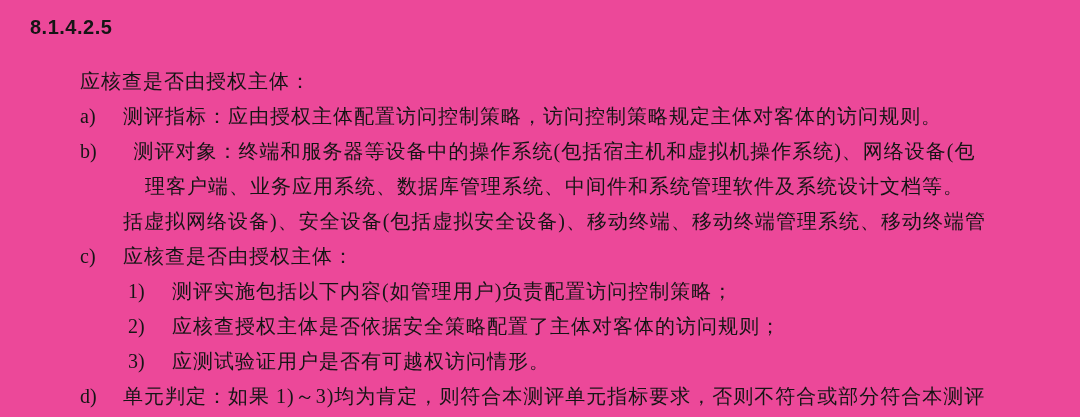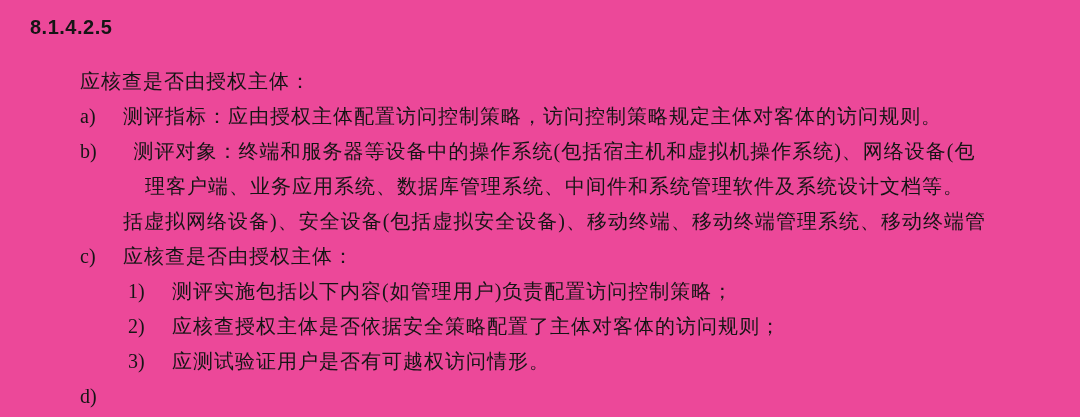--- a/index.html
+++ b/index.html
@@ -97,15 +97,18 @@
 
   <div class="item sub">
     <span class="lbl">3)</span>
     <div class="txt">
       <div class="ln">应测试验证用户是否有可越权访问情形。</div>
     </div>
   </div>
 
   <div class="item">
     <span class="lbl">d)</span>
+    <div class="txt">
+      <div class="ln">单元判定：如果 1)～3)均为肯定，则符合本测评单元指标要求，否则不符合或部分符合本测评</div>
+    </div>
   </div>
 
 </div>
 
 </body></html>

